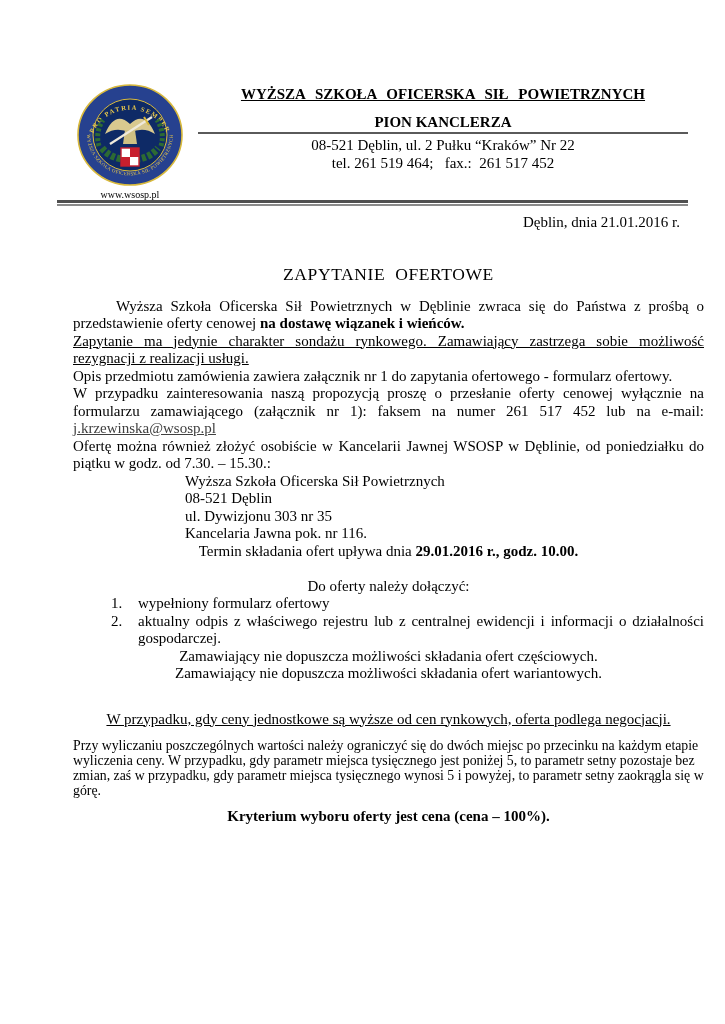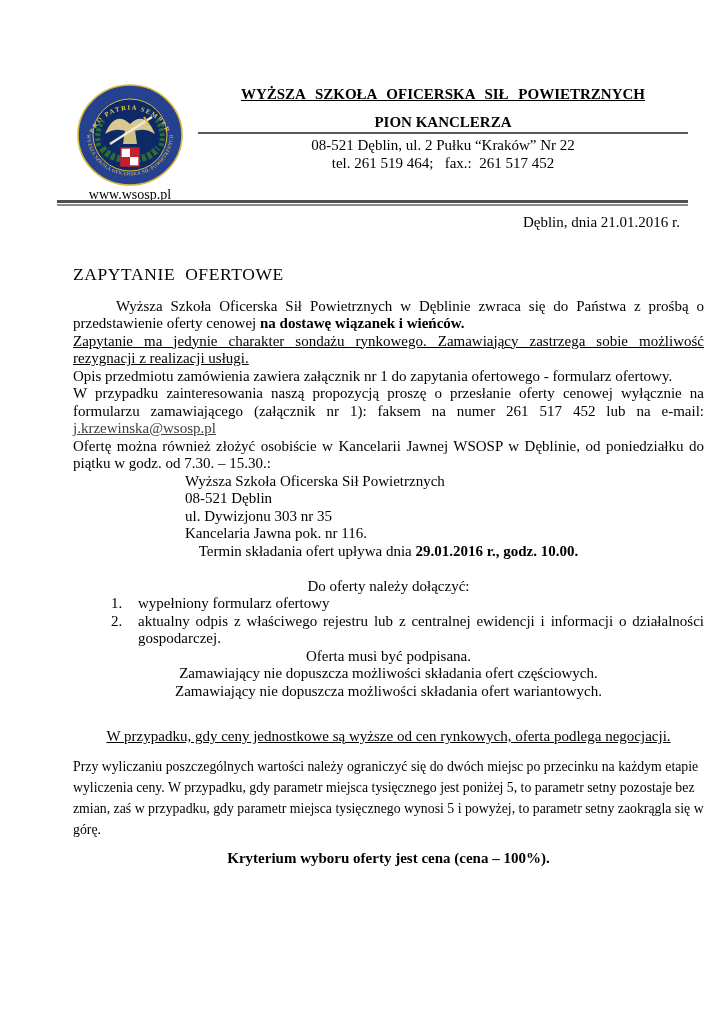--- a/index.html
+++ b/index.html
@@ -6,53 +6,53 @@
   html,body { background:#ffffff; }
   .page {
     position:relative; width:725px; height:1024px; margin:0 auto;
     background:#ffffff; color:#000;
     font-family:"Liberation Serif", serif;
     overflow:hidden;
   }
   
   .emblem-block { position:absolute; left:74px; top:84px; width:112px; text-align:center; }
   .emblem-block svg { width:106px; height:102px; display:block; margin:0 auto; }
-  .website { font-size:14px; line-height:16px; margin-top:1px; }
+  .website { font-size:10px; line-height:16px; margin-top:1px; }
 
   .header-right { position:absolute; left:198px; top:85px; width:490px; text-align:center; }
   .org-name { font-size:15px; font-weight:bold; text-decoration:underline; word-spacing:6px; line-height:19px; }
   .unit-name { font-size:15px; font-weight:bold; line-height:18px; margin-top:9px; }
   .dept-name { font-size:15px; font-weight:bold; line-height:18px; }
   .thin-rule { border-top:2px solid #5a5a5a; margin-top:1px; }
   .addr-line { font-size:15px; line-height:18px; }
   .addr-line.first { margin-top:2px; }
 
   .double-rule {
     position:absolute; left:57px; top:200px; width:631px; height:6px;
     border-top:3px solid #4f4f4f; border-bottom:2px solid #8a8a8a;
   }
 
   
   .content {
     position:absolute; left:73px; top:214px; width:631px;
     font-size:15px; line-height:17.5px;
   }
   .date-line { text-align:right; padding-right:24px; }
-  .doc-title { text-align:left; font-size:17.5px; line-height:22px; margin-top:31px; letter-spacing:0.6px; }
+  .doc-title { text-align:center; font-size:17.5px; line-height:22px; margin-top:31px; letter-spacing:0.6px; }
   .para { text-align:center; }
   .justify { text-align:justify; }
   .first-para { margin-top:13px; text-indent:43px; }
   .underlined { text-decoration:underline;font-family:Liberation Serif, serif; }
   .addr-block div { padding-left:112px; }
   .list-row { position:relative; padding-left:65px; }
   .list-num { position:absolute; left:38px; top:0; }
   .gap { height:17.5px; }
   .gap-lg { height:28px; }
   .gap-sm { height:10px; }
-  .fine { font-size:13.8px; line-height:21px; text-align:left; }
+  .fine { font-size:13.8px; line-height:15px; text-align:left; }
   .bold { font-weight:bold; }
   a.email { color:#404040; text-decoration:underline; }
 </style>
 </head>
 <body>
 
 <div class="page">
 
   <div class="emblem-block">
     <svg viewBox="0 0 106 102" aria-hidden="true">
@@ -131,21 +131,20 @@
 
     <div class="list-row">
       <span class="list-num">1.</span>
       <span>wypełniony formularz ofertowy</span>
     </div>
     <div class="list-row justify">
       <span class="list-num">2.</span>
       <span>aktualny odpis z właściwego rejestru lub z centralnej ewidencji i informacji o działalności gospodarczej.</span>
     </div>
 
-    <p class="para">Oferta musi być podpisana.</p>
     <p class="para">Zamawiający nie dopuszcza możliwości składania ofert częściowych.</p>
     <p class="para">Zamawiający nie dopuszcza możliwości składania ofert wariantowych.</p>
 
     <div class="gap-lg"></div>
 
     <p class="para underlined">W przypadku, gdy ceny jednostkowe są wyższe od cen rynkowych, oferta podlega negocjacji.</p>
 
     <div class="gap-sm"></div>
 
     <p class="para fine">Przy wyliczaniu poszczególnych wartości należy ograniczyć się do dwóch miejsc po przecinku na każdym etapie wyliczenia ceny. W przypadku, gdy parametr miejsca tysięcznego jest poniżej 5, to parametr setny pozostaje bez zmian, zaś w przypadku, gdy parametr miejsca tysięcznego wynosi 5 i powyżej, to parametr setny zaokrągla się w górę.</p>

